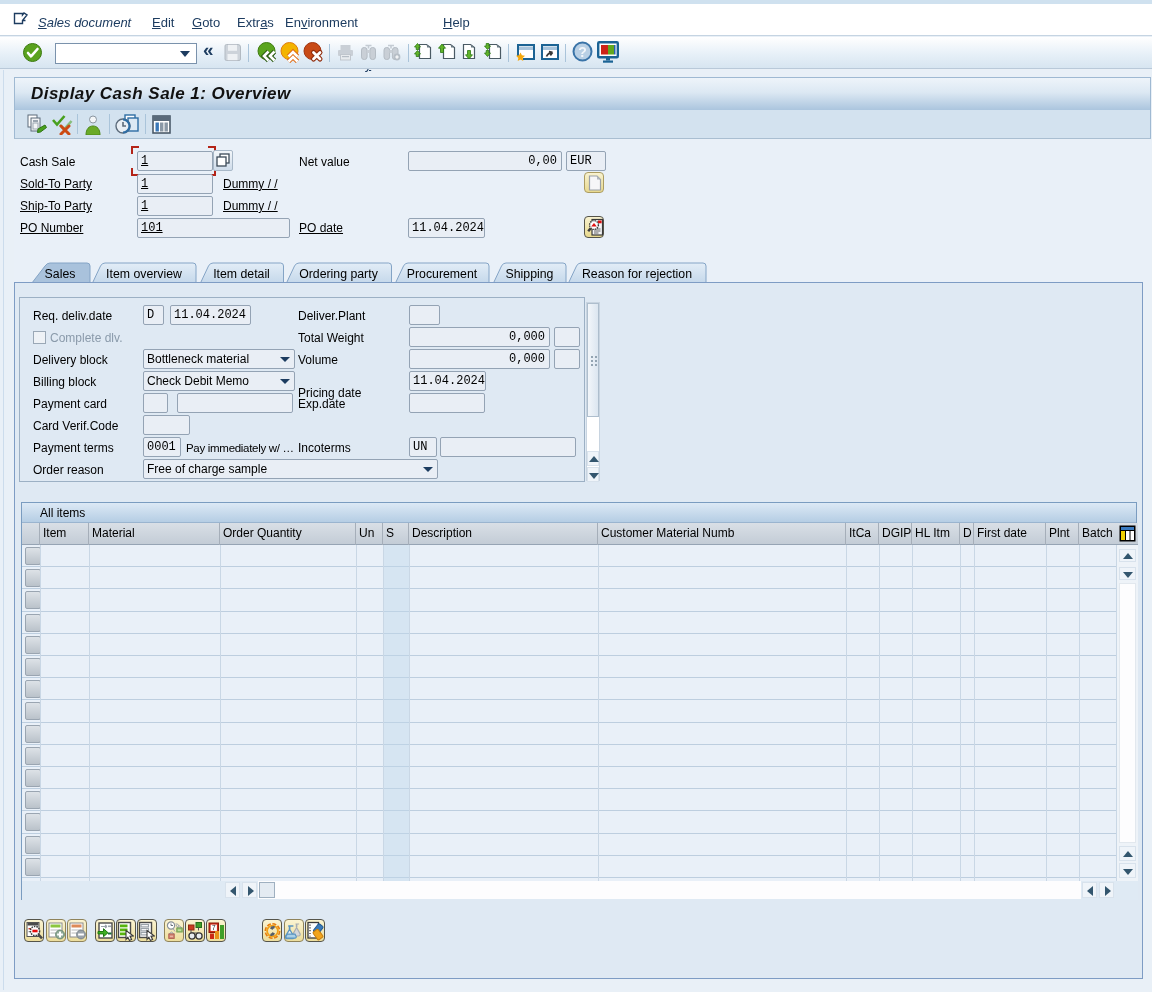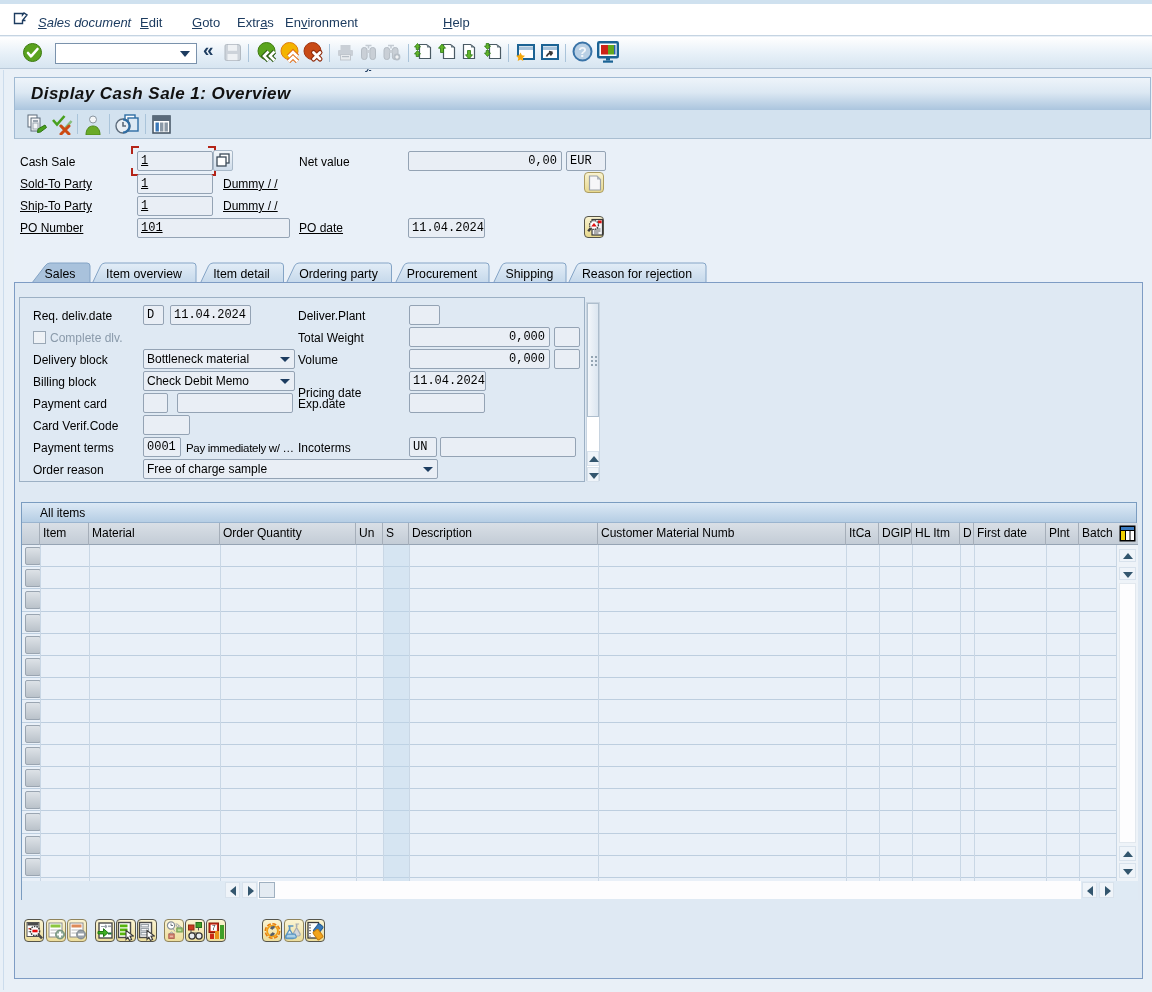--- a/index.html
+++ b/index.html
@@ -52,21 +52,21 @@
 #leftline{left:3px;top:70px;width:1px;height:920px;background:#ccdcec;}
 </style>
 </head>
 <body>
 <div id="leftline" class="abs"></div>
 <div id="menubar" class="abs">
   <svg class="abs" style="left:13px;top:7px;" width="16" height="15" viewBox="0 0 16 15">
       <path d="M1.5 2.5 L1.5 12.5 L9.5 12.5 L9.5 9.5 L14 4 L11 2 L9.5 4 L9.5 2.5 Z M9.5 9.5 L12.5 9.5" fill="none" stroke="#1d3c60" stroke-width="1.4"></path>
     </svg>
   <div class="menu" style="left:38px;font-style:italic;"><u>S</u>ales document</div>
-  <div class="menu" style="left:140px;"><u>E</u>dit</div>
+  <div class="menu" style="left:152px;"><u>E</u>dit</div>
   <div class="menu" style="left:192px;"><u>G</u>oto</div>
   <div class="menu" style="left:237px;">Extr<u>a</u>s</div>
   <div class="menu" style="left:285px;">En<u>v</u>ironment</div>
   <div class="menu" style="left:356px;margin-top:42px;">S<u>y</u>stem</div>
   <div class="menu" style="left:443px;"><u>H</u>elp</div>
 </div>
 <div id="toolbar" class="abs">
   <svg class="abs" style="left:23px;top:6px;" width="19" height="19">
       <circle cx="9.5" cy="9.5" r="9" fill="#5aa21e" stroke="#3c7a10"></circle>
       <path d="M5 10 l3 3.4 L14.5 6" fill="none" stroke="#fff" stroke-width="2.6" stroke-linecap="round" stroke-linejoin="round"></path>

